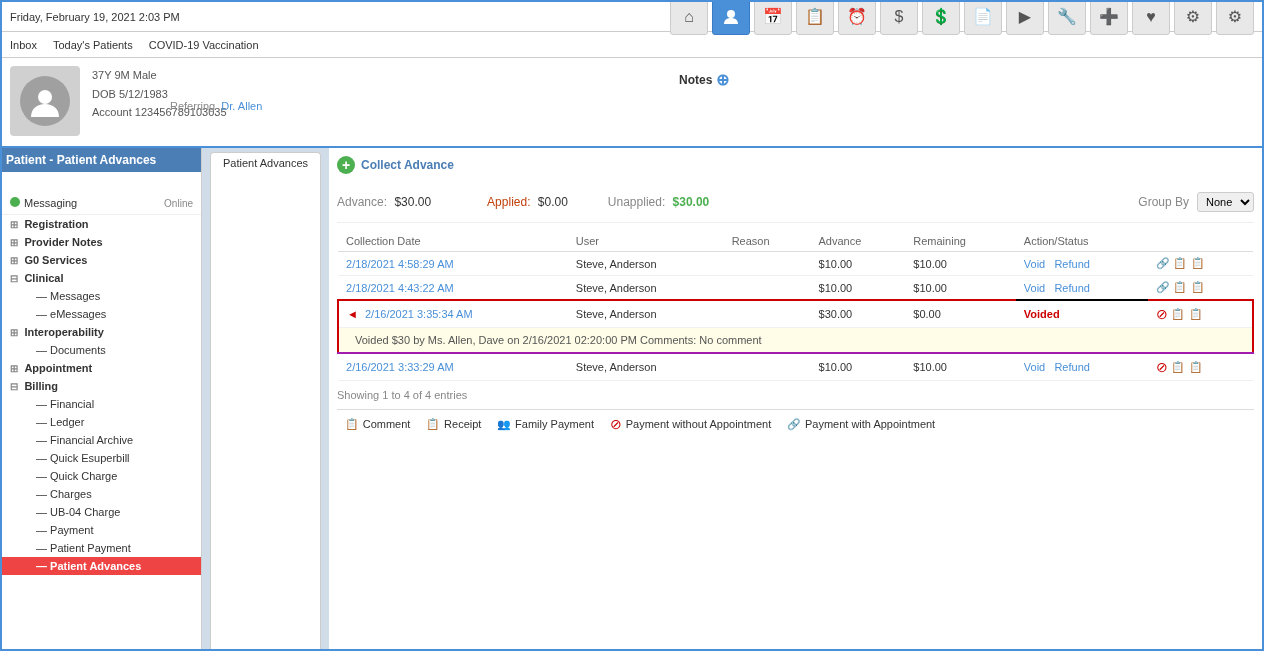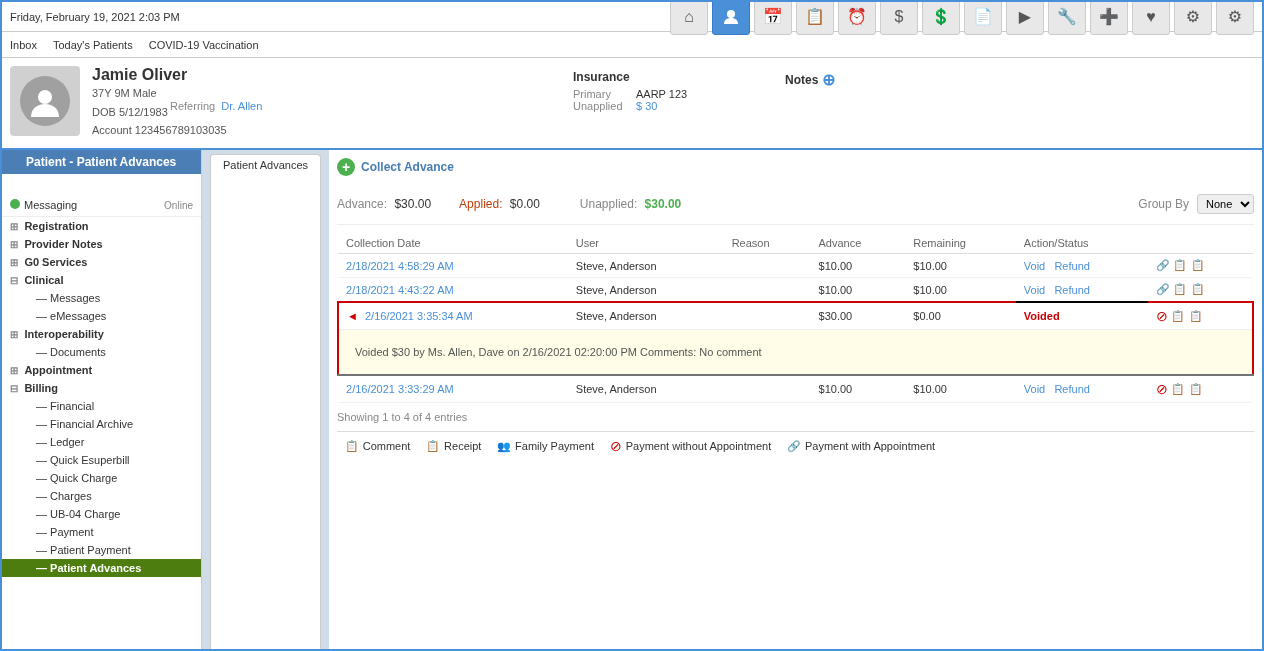--- a/index.html
+++ b/index.html
@@ -31,27 +31,27 @@
     .insurance-row .money { color: #4a90d9; }
     .notes-section { flex: 1; padding: 4px; }
     .notes-title { font-weight: bold; font-size: 12px; display: flex; align-items: center; gap: 4px; }
     .notes-add { color: #4a90d9; font-size: 16px; cursor: pointer; }
 
     
     .main-area { display: flex; height: calc(651px - 30px - 26px - 90px - 4px); }
 
     
     .sidebar { width: 200px; background: #fff; border-right: 1px solid #ccc; overflow-y: auto; }
-    .sidebar-header { background: #4a7eb5; color: #fff; padding: 5px 24px; font-size: 12px; font-weight: bold; }
+    .sidebar-header { background: #4a7eb5; color: #fff; padding: 5px 4px; font-size: 12px; font-weight: bold; }
     .messaging-row { display: flex; align-items: center; justify-content: space-between; padding: 4px 8px; border-bottom: 1px solid #eee; margin-top: 20px; }
     .messaging-dot { width: 10px; height: 10px; background: #4CAF50; border-radius: 50%; display: inline-block; margin-right: 4px; }
     .messaging-label { font-size: 11px; color: #333; }
     .online-badge { font-size: 10px; color: #888; }
     .sidebar-item { padding: 3px 8px 3px 16px; font-size: 11px; color: #333; cursor: pointer; display: flex; align-items: center; gap: 4px; }
-    .sidebar-item.active { color: #fff; background: #4d7c0f; font-weight: bold; }
+    .sidebar-item.active { color: #fff; background: #ef4444; font-weight: bold; }
     .sidebar-item.group { padding-left: 8px; font-weight: bold; }
     .sidebar-item .expand { font-size: 10px; color: #888; margin-right: 2px; }
     .sidebar-item.sub { padding-left: 34px; }
 
     
     .content { flex: 1; display: flex; flex-direction: row; background: #f5f5f5; overflow: hidden; }
     .tab-bar { display: flex; background: #d0dce8; padding: 4px 8px 0; gap: 2px; }
     .tab { padding: 4px 12px; background: #4a7eb5; color: #fff; border-radius: 4px 4px 0 0; font-size: 11px; cursor: pointer; }
     .tab.active { background: #fff; color: #333; border: 1px solid #ccc; border-bottom: none; }
 
@@ -110,43 +110,31 @@
 <div class="patient-header">
   <div class="patient-avatar">
     <div class="avatar-circle">
       <svg width="36" height="36" viewBox="0 0 36 36" fill="white">
         <circle cx="18" cy="14" r="7"></circle>
         <path d="M4 34c0-8 6-13 14-13s14 5 14 13" fill="white"></path>
       </svg>
     </div>
   </div>
   <div class="patient-info">
-    <div class="patient-name">Jamie Oliver</div>
     <div class="patient-details">
       <span>37Y 9M Male</span>
     </div>
     <div class="patient-details">
       <span>DOB 5/12/1983</span>
     </div>
     <div class="patient-details">
       <span>Account 123456789103035</span>
     </div>
     <div style="position:absolute; left:170px; top:100px; font-size:11px; color:#888;">
       Referring &nbsp;<span class="link-blue">Dr. Allen</span>
-    </div>
-  </div>
-  <div class="insurance-section">
-    <div class="section-title">Insurance</div>
-    <div class="insurance-row">
-      <span class="lbl">Primary</span>
-      <span class="val">AARP 123</span>
-    </div>
-    <div class="insurance-row">
-      <span class="lbl">Unapplied</span>
-      <span class="val money">$ 30</span>
     </div>
   </div>
   <div class="notes-section">
     <div class="notes-title">
       <span>Notes</span>
       <span class="notes-add">⊕</span>
     </div>
   </div>
 </div>
 
@@ -192,24 +180,24 @@
       <span>Appointment</span>
     </div>
     <div class="sidebar-item group">
       <span class="expand">⊟</span>
       <span>Billing</span>
     </div>
     <div class="sidebar-item sub">
       <span>— Financial</span>
     </div>
     <div class="sidebar-item sub">
+      <span>— Ledger</span>
+    </div>
+    <div class="sidebar-item sub">
       <span>— Financial Archive</span>
-    </div>
-    <div class="sidebar-item sub">
-      <span>— Ledger</span>
     </div>
     <div class="sidebar-item sub">
       <span>— Quick Esuperbill</span>
     </div>
     <div class="sidebar-item sub">
       <span>— Quick Charge</span>
     </div>
     <div class="sidebar-item sub">
       <span>— Charges</span>
     </div>
@@ -235,21 +223,21 @@
     </div>
 
     <div class="advances-content">
 
       <div class="collect-advance">
         <span class="collect-add">+</span>
         <span>Collect Advance</span>
       </div>
 
       <div style="display:flex; align-items:center; padding: 6px 0 10px; border-bottom:1px solid #eee;">
-        <div style="margin-right:28px;">
+        <div style="margin-right:56px;">
           <span style="color:#888; font-size:12px;">Advance:</span>
           <span style="font-size:12px; margin-left:4px;">$30.00</span>
         </div>
         <div style="margin-right:40px;">
           <span style="color:#c2410c; font-size:12px;">Applied:</span>
           <span style="font-size:12px; margin-left:4px;">$0.00</span>
         </div>
         <div style="margin-right:64px;">
           <span style="color:#888; font-size:12px;">Unapplied:</span>
           <span style="font-size:12px; margin-left:4px; color:#4CAF50; font-weight:bold;">$30.00</span>
@@ -337,21 +325,21 @@
             <td style="border-top:2px solid #cc0000; border-right:2px solid #cc0000;">
               <div class="row-icons">
                 <span style="color:#cc0000; font-size:14px;">⊘</span>
                 <span style="cursor:pointer; color:#666;" title="Note">📋</span>
                 <span style="cursor:pointer; color:#666;" title="Copy">📋</span>
               </div>
             </td>
           </tr>
 
           <tr style="background:#fffde7; border-left:2px solid #cc0000; border-right:2px solid #cc0000; border-bottom:2px solid #cc0000;">
-            <td colspan="7" style="border-left:2px solid #cc0000; border-right:2px solid #cc0000; border-bottom:2px solid #737373; padding:16px 16px; background:#fffde7; font-size:11px; color:#555;">
+            <td colspan="7" style="border-left:2px solid #cc0000; border-right:2px solid #cc0000; border-bottom:2px solid #a21caf; padding:6px 16px; background:#fffde7; font-size:11px; color:#555;">
               <span>Voided $30 by Ms. Allen, Dave on 2/16/2021 02:20:00 PM Comments: No comment</span>
             </td>
           </tr>
 
           <tr>
             <td>
               <span style="color:#4a90d9;">2/16/2021 3:33:29 AM</span>
             </td>
             <td>Steve, Anderson</td>
             <td></td>

